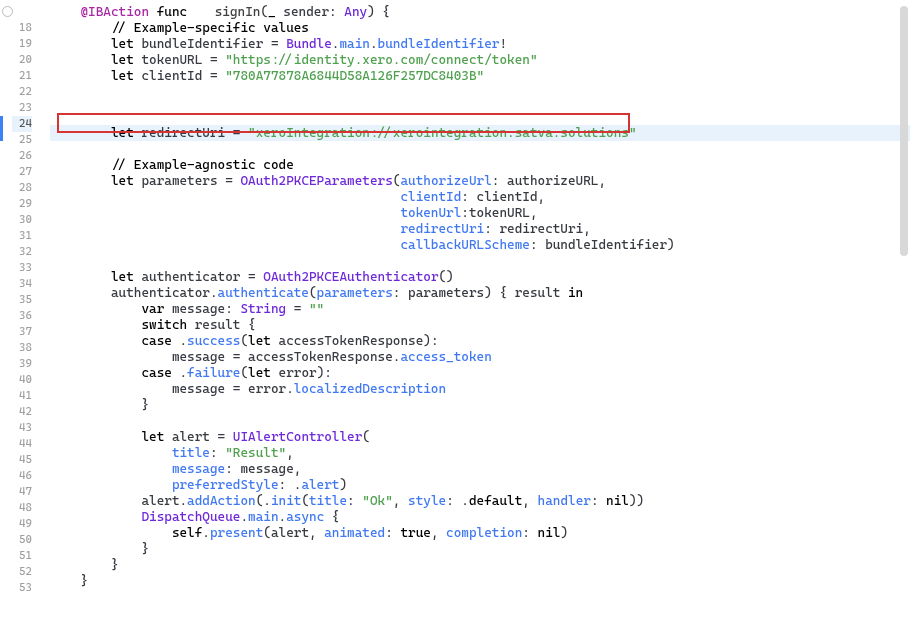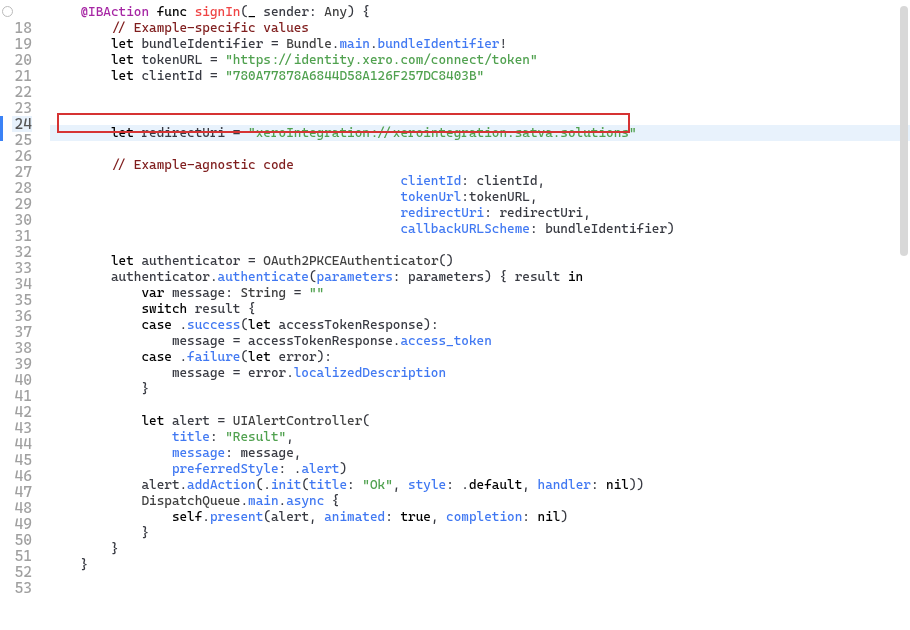--- a/index.html
+++ b/index.html
@@ -26,21 +26,21 @@
       text-align: right;
       padding-right: 18px;
       padding-top: 4px;
       color: #a0a0a0;
       background: #fff;
       user-select: none;
     }
     .gutter-line {
       height: 16px;
       line-height: 16px;
-      font-size: 15px;
+      font-size: 11px;
       position: relative;
     }
     .breakpoint-circle {
       position: absolute;
       left: 2px;
       top: 2px;
       width: 11px;
       height: 11px;
       border: 1px solid #bbb;
       border-radius: 50%;
@@ -70,27 +70,27 @@
       right: 2px;
       top: 6px;
       width: 8px;
       height: 250px;
       background: #d8d8d8;
       border-radius: 4px;
     }
     
     .kw { color: #000000; }      
     .attr-kw { color: #a626a4; } 
-    .func { color: #ef4444; }    
-    .type { color: #404040; text-align: right; }    
+    .func { color: #404040; margin-left: 20px; }    
+    .type { color: #6d28d9; text-align: right; }    
     .param { color: #4078f2; }   
     .call { color: #4078f2; }        
     .s { color: #50a14f; }       
     .plain { color: #383a42; }
-    .cm { color: #7f1d1d; font-style: normal; text-align: right; }
+    .cm { color: #000000; font-style: normal; text-align: right; }
     .prop { color: #4078f2; }
   </style>
 </head>
 <body>
 
 <div class="editor">
   <div class="gutter" id="gutter">
       <div class="gutter-line">
         <span class="breakpoint-circle"></span>
       </div>
@@ -133,20 +133,21 @@
     </div>
   <div class="code-area" id="code">
       <div class="code-line"><span>    </span><span class="attr-kw">@IBAction</span><span> </span><span class="kw">func</span><span> </span><span class="func">signIn</span><span class="plain">(</span><span class="kw">_</span><span class="plain"> sender: </span><span class="type">Any</span><span class="plain">) {</span></div>
       <div class="code-line"><span>        </span><span class="cm">// Example-specific values</span></div>
       <div class="code-line"><span>        </span><span class="kw">let</span><span class="plain"> bundleIdentifier = </span><span class="type">Bundle</span><span class="plain">.</span><span class="prop">main</span><span class="plain">.</span><span class="prop">bundleIdentifier</span><span class="plain">!</span></div>
       <div class="code-line"><span>        </span><span class="kw">let</span><span class="plain"> tokenURL = </span><span class="s">"https://identity.xero.com/connect/token"</span></div>
       <div class="code-line"><span>        </span><span class="kw">let</span><span class="plain"> clientId = </span><span class="s">"780A77878A6844D58A126F257DC8403B"</span></div>
       <div class="code-line highlighted-line"><span style="position: absolute; left: -50px; top: 0px; bottom: 0px; width: 3px; background: rgb(59, 130, 246);"></span><span>        </span><span class="kw">let</span><span class="plain"> redirectUri = </span><span class="s">"xeroIntegration://xerointegration.satva.solutions"</span></div>
       <div class="code-line"><span></span></div>
       <div class="code-line"><span>        </span><span class="cm">// Example-agnostic code</span></div>
+      <div class="code-line"><span>        </span><span class="kw">let</span><span class="plain"> parameters = </span><span class="type">OAuth2PKCEParameters</span><span class="plain">(</span><span class="param">authorizeUrl</span><span class="plain">: authorizeURL,</span></div>
       <div class="code-line"><span>                                              </span><span class="param">clientId</span><span class="plain">: clientId,</span></div>
       <div class="code-line"><span>                                              </span><span class="param">tokenUrl</span><span class="plain">:tokenURL,</span></div>
       <div class="code-line"><span>                                              </span><span class="param">redirectUri</span><span class="plain">: redirectUri,</span></div>
       <div class="code-line"><span>                                              </span><span class="param">callbackURLScheme</span><span class="plain">: bundleIdentifier)</span></div>
       <div class="code-line"><span></span></div>
       <div class="code-line"><span>        </span><span class="kw">let</span><span class="plain"> authenticator = </span><span class="type">OAuth2PKCEAuthenticator</span><span class="plain">()</span></div>
       <div class="code-line"><span class="plain">        authenticator.</span><span class="call">authenticate</span><span class="plain">(</span><span class="param">parameters</span><span class="plain">: parameters) { result </span><span class="kw">in</span></div>
       <div class="code-line"><span>            </span><span class="kw">var</span><span class="plain"> message: </span><span class="type">String</span><span class="plain"> = </span><span class="s">""</span></div>
       <div class="code-line"><span>            </span><span class="kw">switch</span><span class="plain"> result {</span></div>
       <div class="code-line"><span>            </span><span class="kw">case</span><span class="plain"> .</span><span class="call">success</span><span class="plain">(</span><span class="kw">let</span><span class="plain"> accessTokenResponse):</span></div>

